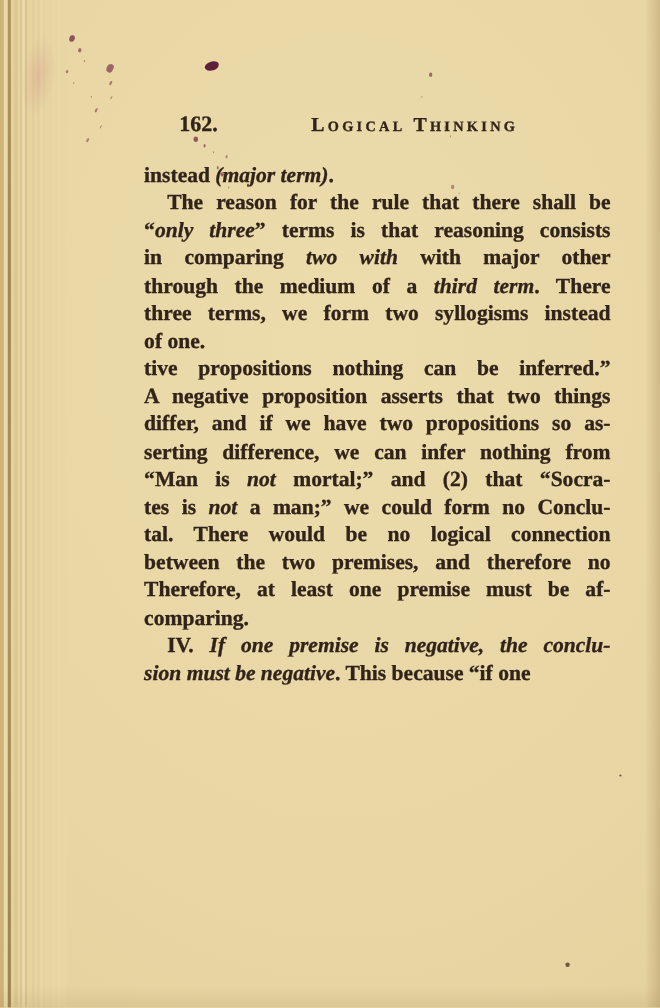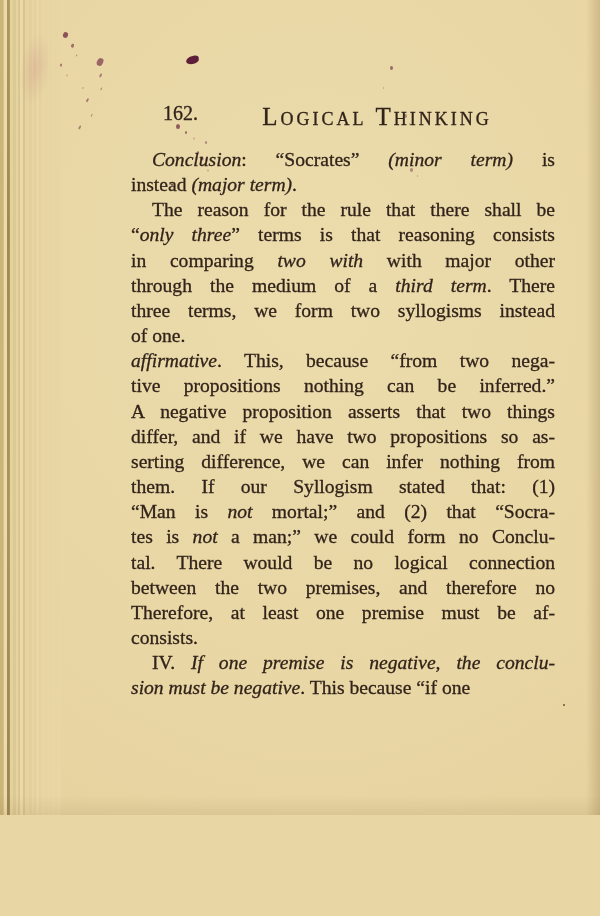--- a/index.html
+++ b/index.html
@@ -1,40 +1,41 @@
 <!DOCTYPE html>
 <html><head>
 <meta charset="utf-8">
 <style>
   html,body{margin:0;padding:0;}
   body{width:600px;height:916px;overflow:hidden;background:#e8d6a4;}
   .page{
-    position:relative;width:600px;height:815px;overflow:hidden;
+    position:relative;width:600px;height:916px;overflow:hidden;
     font-family:"Liberation Serif","DejaVu Serif",serif;
     color:#32231a;
     background:radial-gradient(140% 120% at 52% 35%, #ecdcac 0%, #e8d6a4 45%, #e2cf9a 82%, #d8c38b 100%);
+    font-weight:bold;
   }
   
   .edge-streaks{position:absolute;left:0;top:0;width:58px;height:100%;
     background:repeating-linear-gradient(90deg,#e6d4a0 0 2px,#d6c18a 2px 4px,#ebdbab 4px 7px,#cfb87e 7px 9px,#e4d29d 9px 13px,#dbc790 13px 16px);}
   .edge-fade{position:absolute;left:11px;top:0;width:50px;height:100%;
     background:linear-gradient(90deg,rgba(232,214,164,0) 0%,rgba(232,214,164,.82) 55%,#e8d6a4 100%);}
   .edge-line{position:absolute;left:7px;top:0;width:3px;height:100%;opacity:.7;
     background:linear-gradient(180deg,#a1874f,#8c7340 28%,#9c8350 62%,#866d3e);}
   .edge-outer{position:absolute;left:0;top:0;width:3px;height:100%;background:#cdb479;}
   .right-shade{position:absolute;right:0;top:0;width:14px;height:100%;
     background:linear-gradient(270deg,rgba(146,116,66,.30),rgba(146,116,66,0));}
   .bottom-shade{position:absolute;left:0;bottom:0;width:100%;height:20px;
     background:linear-gradient(0deg,rgba(146,116,66,.14),rgba(146,116,66,0));}
 
   .header{position:absolute;left:131px;top:100px;width:424px;height:28px;
     -webkit-text-stroke:.3px #32231a;}
   .page-num{position:absolute;left:32px;top:2px;font-size:20px;}
   .running-title{position:absolute;left:calc(50% + 34px);top:3px;transform:translateX(-50%);
-    font-variant:small-caps;letter-spacing:3px;font-size:25px;white-space:nowrap;}
+    font-variant:small-caps;letter-spacing:3px;font-size:18px;white-space:nowrap;}
 
   .text-block{position:absolute;left:131px;top:147px;width:424px;
     font-size:19.6px;line-height:25.15px;-webkit-text-stroke:.3px #32231a;}
   .line{text-align:justify;text-align-last:justify;}
   .line.last{text-align-last:left;}
   .line.indent{text-indent:21px;}
   .it{font-style:italic;}
 
   
   .stain{position:absolute;pointer-events:none;}
@@ -84,37 +85,34 @@
   <div class="stain" id="stain-mid"></div>
   <div class="stain" id="stain-right"></div>
   <div class="stain" id="stain-bottom"></div>
 
   <div class="header">
     <span class="page-num">162.</span>
     <span class="running-title">Logical Thinking</span>
   </div>
 
   <div class="text-block">
-      <div class="line indent"><span class="it">Conclusion</span><span>: “Socrates” </span><span class="it">(minor term)</span><span> is</span></div>
       <div class="line last"><span>instead </span><span class="it">(major term)</span><span>.</span></div>
       <div class="line indent"><span>The reason for the rule that there shall be</span></div>
       <div class="line"><span>“</span><span class="it">only three</span><span>” terms is that reasoning consists</span></div>
       <div class="line"><span>in comparing </span><span class="it">two with</span><span> with major other</span></div>
       <div class="line"><span>through the medium of a </span><span class="it">third term</span><span>. There</span></div>
       <div class="line"><span>three terms, we form two syllogisms instead</span></div>
       <div class="line last"><span>of one.</span></div>
-      <div class="line"><span class="it">affirmative</span><span>. This, because “from two nega-</span></div>
       <div class="line"><span>tive propositions nothing can be inferred.”</span></div>
       <div class="line"><span>A negative proposition asserts that two things</span></div>
       <div class="line"><span>differ, and if we have two propositions so as-</span></div>
       <div class="line"><span>serting difference, we can infer nothing from</span></div>
-      <div class="line"><span>them. If our Syllogism stated that: (1)</span></div>
       <div class="line"><span>“Man is </span><span class="it">not</span><span> mortal;” and (2) that “Socra-</span></div>
       <div class="line"><span>tes is </span><span class="it">not</span><span> a man;” we could form no Conclu-</span></div>
       <div class="line"><span>tal. There would be no logical connection</span></div>
       <div class="line"><span>between the two premises, and therefore no</span></div>
       <div class="line"><span>Therefore, at least one premise must be af-</span></div>
-      <div class="line last"><span>consists.</span></div>
+      <div class="line last"><span>comparing.</span></div>
       <div class="line indent"><span>IV. </span><span class="it">If one premise is negative, the conclu-</span></div>
       <div class="line last"><span class="it">sion must be negative</span><span>. This because “if one</span></div>
     </div>
 
 </div>
 
 </body></html>

